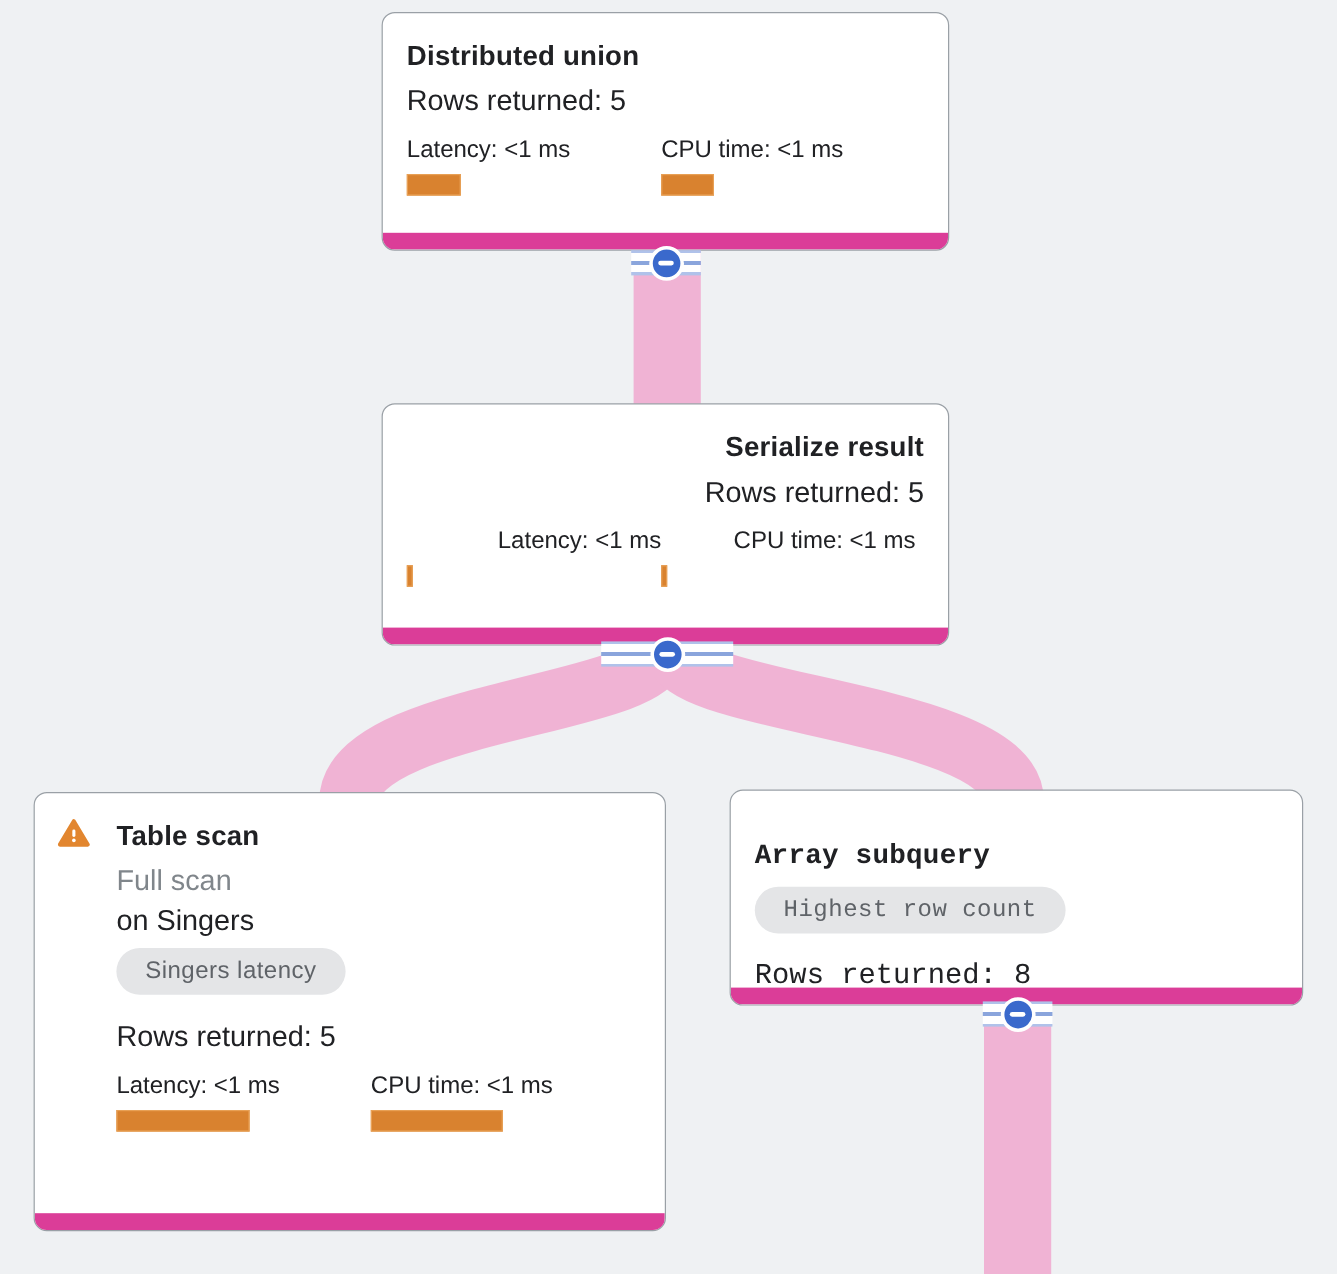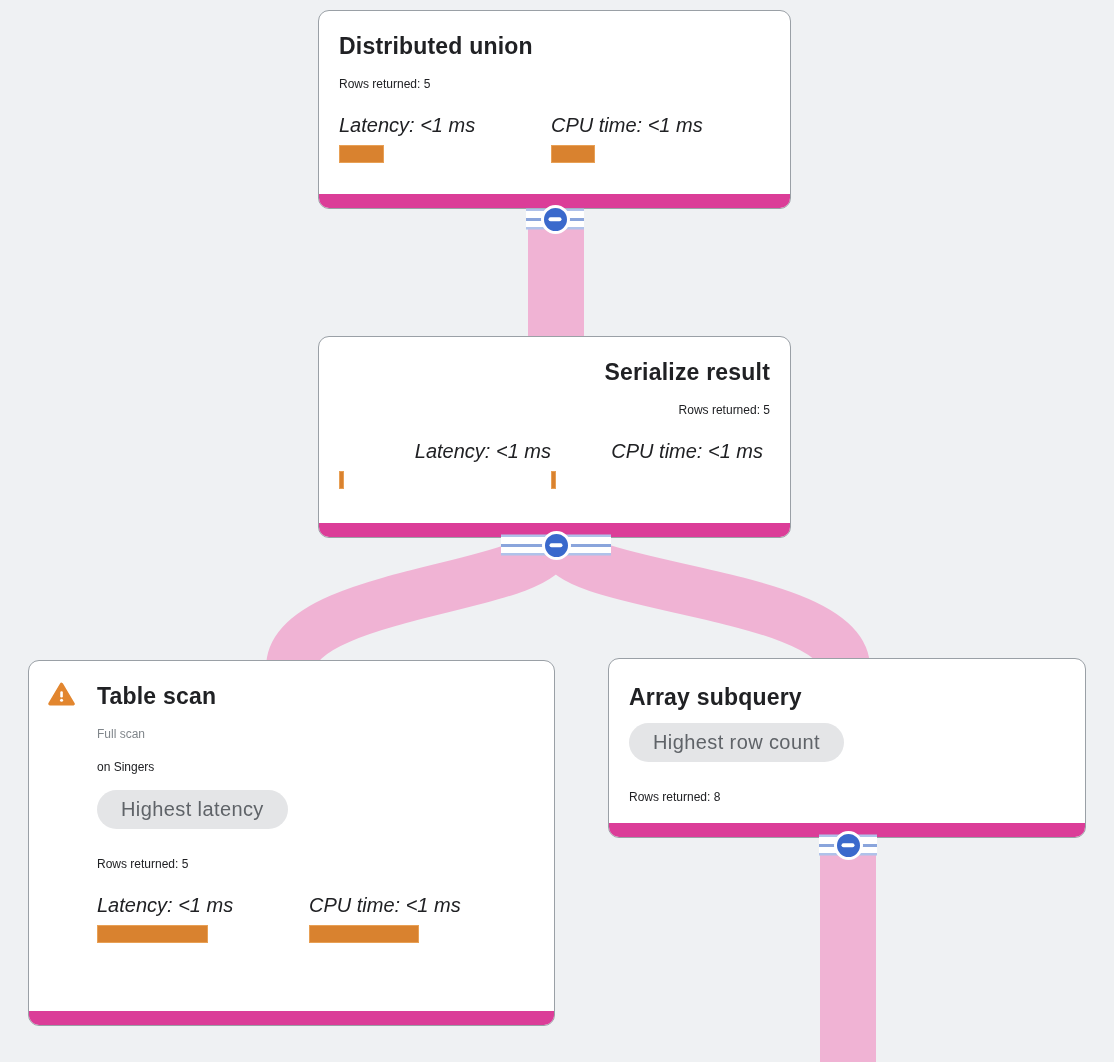--- a/index.html
+++ b/index.html
@@ -43,40 +43,40 @@
   .node-body.indented { padding-left: 68px; }
   .node-title {
     font-size: 23px;
     font-weight: 600;
     line-height: 28px;
     letter-spacing: 0.2px;
     margin-bottom: 12px;
     color: var(--text_primary, #202124);
   }
   .node-line {
-    font-size: 12px;
+    font-size: 24px;
     line-height: 25px;
     margin-bottom: 10px;
   }
   .node-line.rows { margin-bottom: 16px; }
   .node-line.muted { color: var(--text_muted, #80868b); }
   .badge {
     display: block;
     width: fit-content;
     background: var(--badge_bg, #e4e5e7);
     color: var(--badge_text, #5f6368);
     font-size: 20px;
     line-height: 25px;
     letter-spacing: 0.4px;
     padding: 7px 24px;
     border-radius: 21px;
     margin-bottom: 23px;
   }
   .badge-list { margin-bottom: 8px; }
-  .metrics { display: flex; font-style: italic; }
+  .metrics { display: flex; }
   .metric { width: 212px; flex: 0 0 auto; }
   .metric-label {
     font-size: 20px;
     line-height: 25px;
     margin-bottom: 7px;
   }
   .metric-bar {
     height: 18px;
     background: var(--bar_orange, #d9822f);
     border: 1px solid var(--bar_orange_border, #e8a055);
@@ -185,39 +185,39 @@
     <svg class="warning-badge" viewBox="0 0 24 24">
       <path d="M12 3 L22.3 20.3 H1.7 Z" stroke-width="3" stroke-linejoin="round" stroke="#e2862f" fill="#e2862f"></path>
       <rect x="10.9" y="9.2" width="2.3" height="5.4" rx="1.1" fill="#ffffff"></rect>
       <circle cx="12.05" cy="17.2" r="1.35" fill="#ffffff"></circle>
     </svg>
     <div class="node-body indented">
       <div class="node-title">Table scan</div>
       <div class="node-line muted" style="margin-bottom:8px;">Full scan</div>
       <div class="node-line">on Singers</div>
       <div class="badge-list">
-        <span class="badge">Highest latency</span>
+        <span class="badge">Singers latency</span>
       </div>
       <div class="node-line rows">Rows returned: 5</div>
       <div class="metrics">
         <div class="metric">
           <div class="metric-label">Latency: &lt;1 ms</div>
           <div class="metric-bar" style="width: 111px;"></div>
         </div>
         <div class="metric">
           <div class="metric-label">CPU time: &lt;1 ms</div>
           <div class="metric-bar" style="width: 110px;"></div>
         </div>
       </div>
     </div>
     <div class="node-footer"></div>
   </div>
 
   <div class="node" style="left:608px; top:658px; width:478px; height:180px;">
-    <div class="node-body" style="padding-top:24px;">
+    <div class="node-body" style="padding-top:40px;font-family:Liberation Mono, monospace;">
       <div class="node-title">Array subquery</div>
       <div class="badge-list">
         <span class="badge">Highest row count</span>
       </div>
       <div class="node-line rows">Rows returned: 8</div>
     </div>
     <div class="node-footer"></div>
   </div>
 
   <div class="collapse-btn" style="left:555px; top:219px; width:58px;">

